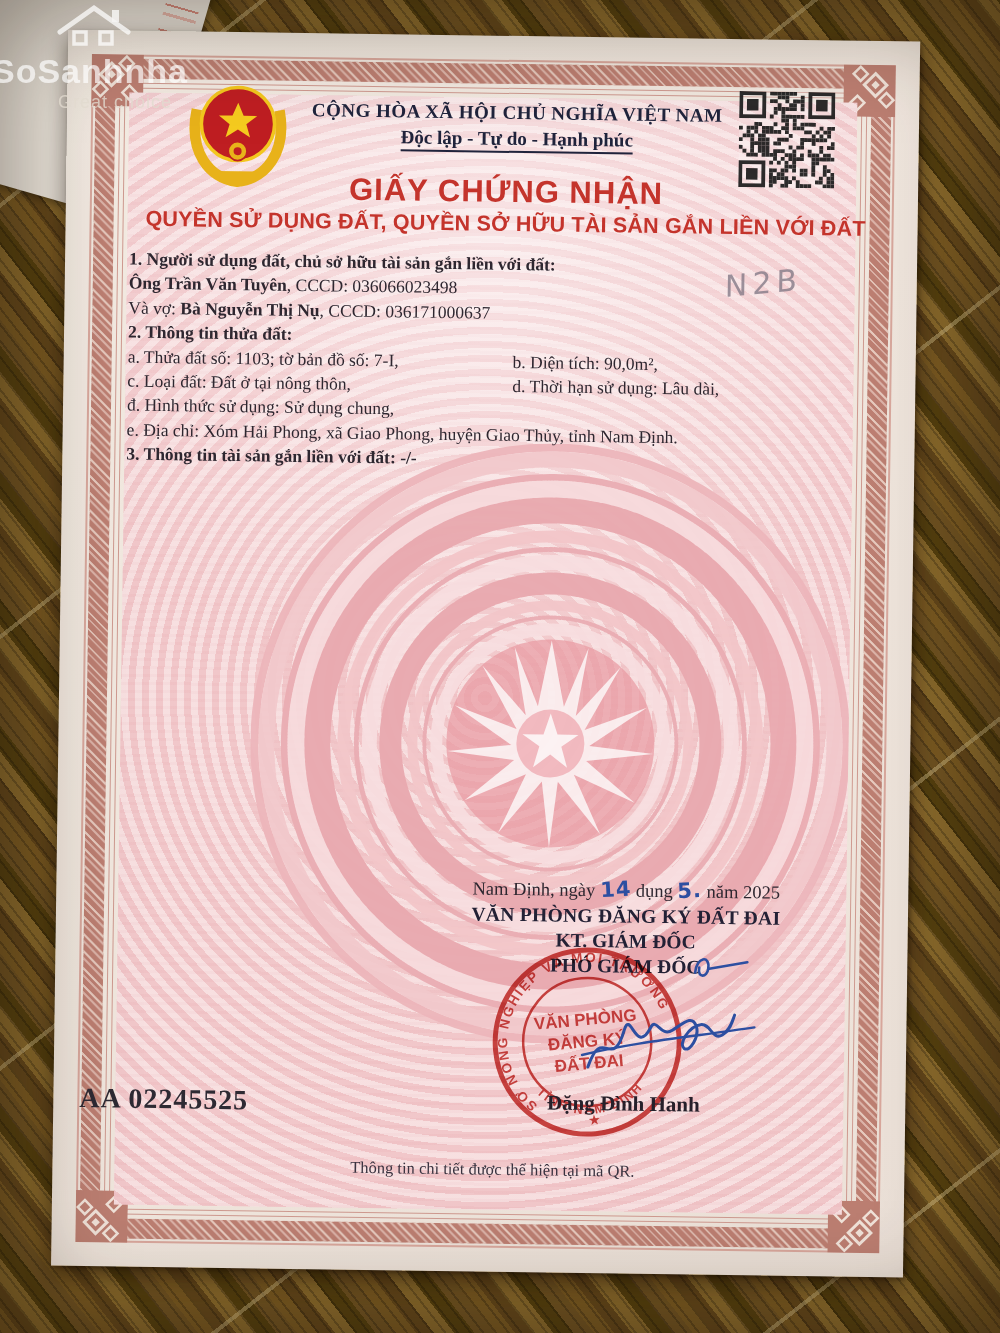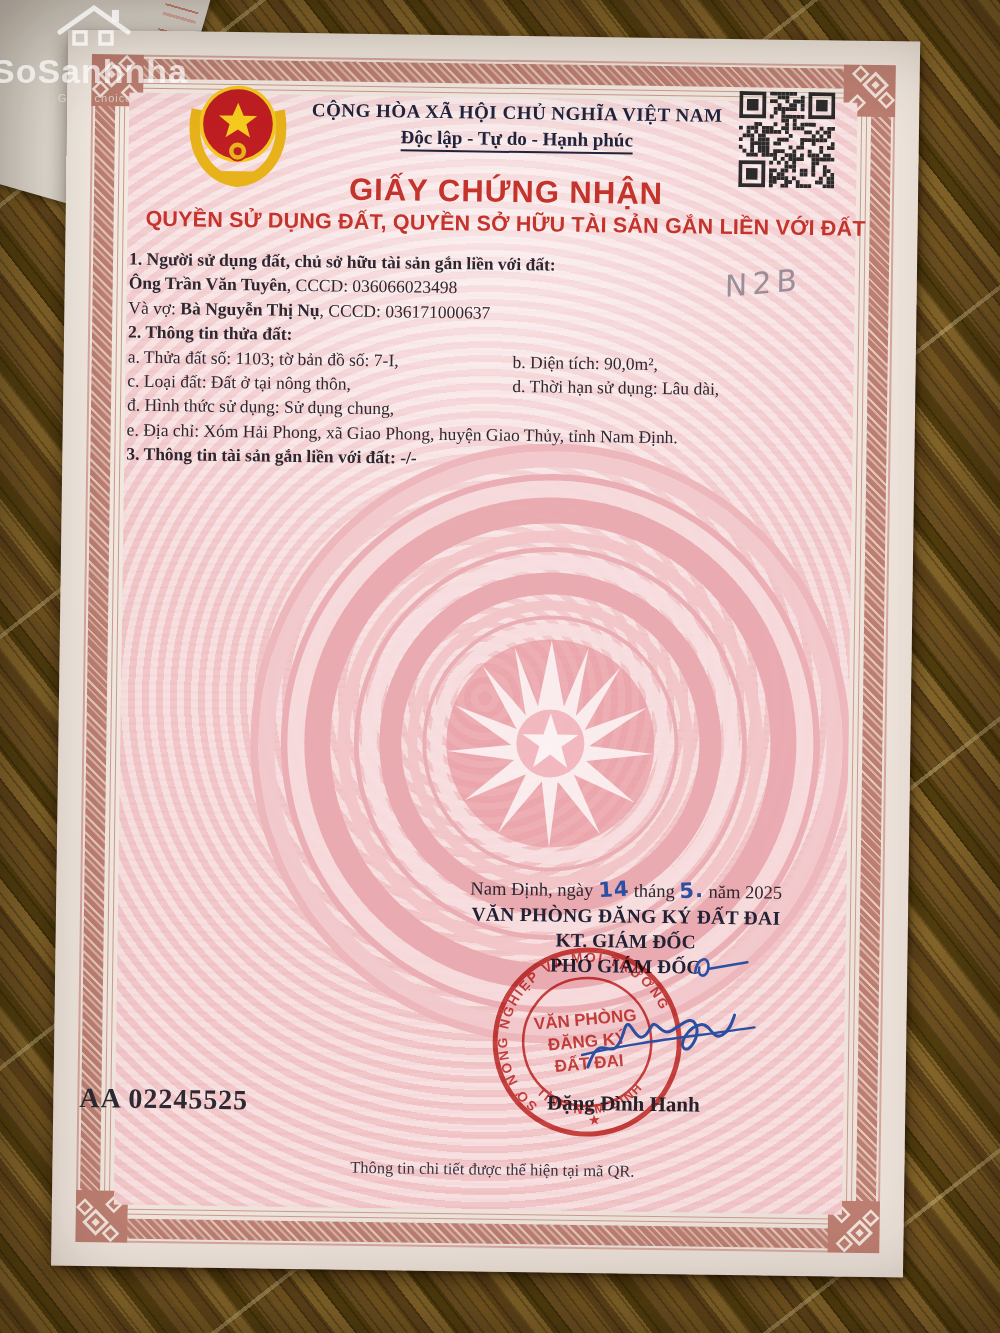--- a/index.html
+++ b/index.html
@@ -80,21 +80,21 @@
     font-weight:bold;font-size:21px;color:#26202a;}
   .serial{position:absolute;left:26px;top:1052px;font-weight:bold;font-size:28px;
     color:#2e2a33;letter-spacing:1px;}
   .footer{position:absolute;left:60px;top:1124px;width:760px;text-align:center;
     font-size:16.5px;color:#3a3340;}
   
   .watermark{position:absolute;left:-8px;top:2px;width:210px;color:rgba(255,255,255,.85);z-index:9;}
   .watermark .wm-icon{margin-left:62px;width:80px;height:52px;display:block;opacity:.85;}
   .wm-brand{font-family:"Liberation Sans",sans-serif;font-weight:bold;font-size:34px;
     letter-spacing:1px;line-height:1;opacity:.8;}
-  .wm-tag{font-family:"Liberation Sans",sans-serif;font-size:11px;color:rgba(225,218,206,.8);
+  .wm-tag{font-family:"Liberation Sans",sans-serif;font-size:18px;color:rgba(225,218,206,.8);
     margin-left:66px;margin-top:4px;letter-spacing:1px;}
 </style>
 </head>
 <body>
 
 <div class="scene">
 
   <div class="under-sheet"></div>
 
   <div class="paper">
@@ -430,21 +430,21 @@
         <div class="ln">đ. Hình thức sử dụng: Sử dụng chung,</div>
         <div class="ln">e. Địa chỉ: Xóm Hải Phong, xã Giao Phong, huyện Giao Thủy, tỉnh Nam Định.</div>
         <div class="ln b">3. Thông tin tài sản gắn liền với đất: -/-</div>
       </div>
 
       <div class="note-pencil">N2B</div>
 
       <div class="issue-line">
         <span>Nam Định, ngày</span>
         <span class="ink">14</span>
-        <span>tháng</span>
+        <span>dụng</span>
         <span class="ink">5.</span>
         <span>năm 2025</span>
       </div>
       <div class="office">VĂN PHÒNG ĐĂNG KÝ ĐẤT ĐAI</div>
       <div class="kt">KT. GIÁM ĐỐC</div>
       <div class="deputy">PHÓ GIÁM ĐỐC</div>
 
       <svg class="penmark" viewBox="0 0 70 36">
         <path d="M10,24 c1,-16 15,-18 13,-4 c-1,9 -11,10 -9,-1 M24,20 l38,-7" fill="none" stroke="#2d4fa1" stroke-width="2.6" stroke-linecap="round"></path>
       </svg>

